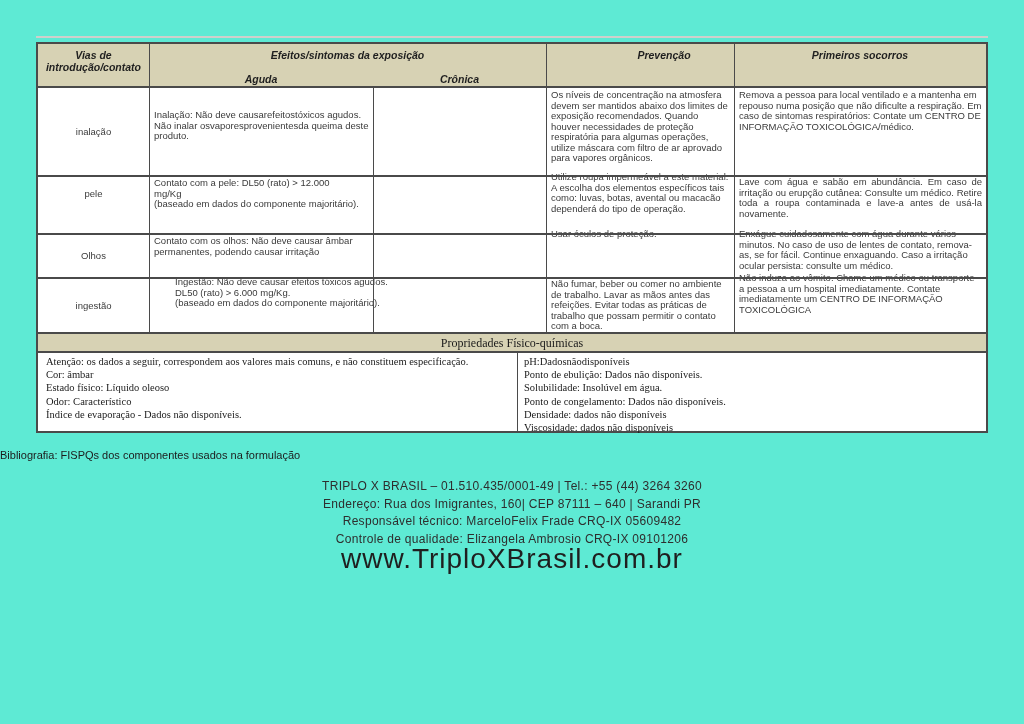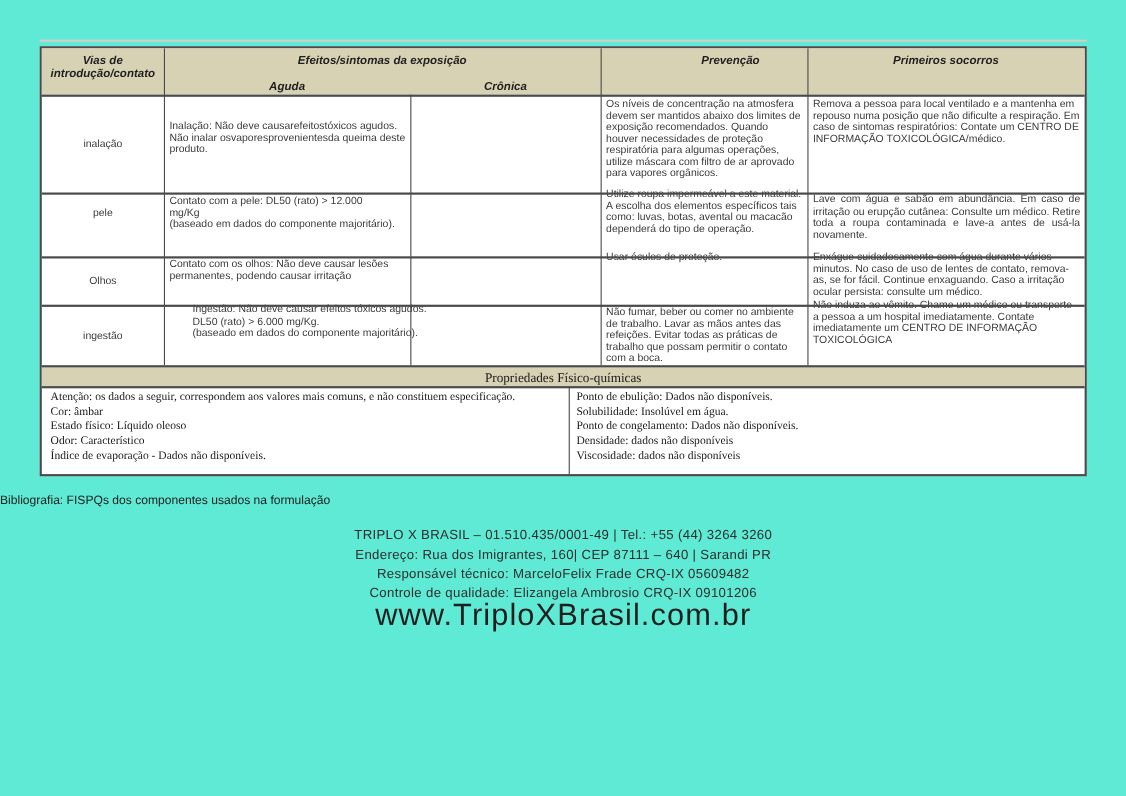--- a/index.html
+++ b/index.html
@@ -49,21 +49,21 @@
 
     <div class="rowlabel" style="top:82px;">inalação</div>
     <div class="rowlabel" style="top:144px;">pele</div>
     <div class="rowlabel" style="top:206px;">Olhos</div>
     <div class="rowlabel" style="top:256px;">ingestão</div>
 
     <div class="cell" style="left:116px;top:46px;width:216px;margin-top:20px;">Inalação: Não deve causarefeitostóxicos agudos. Não inalar osvaporesprovenientesda queima deste produto.</div>
     <div class="cell" style="left:116px;top:134px;width:216px;">Contato com a pele: DL50 (rato) &gt; 12.000
 mg/Kg
 (baseado em dados do componente majoritário).</div>
-    <div class="cell" style="left:116px;top:192px;width:216px;">Contato com os olhos: Não deve causar lesões permanentes, podendo causar irritação</div>
+    <div class="cell" style="left:116px;top:192px;width:216px;">Contato com os olhos: Não deve causar âmbar permanentes, podendo causar irritação</div>
     <div class="cell" style="left:116px;top:233px;width:216px;margin-left:21px;">Ingestão: Não deve causar efeitos tóxicos agudos.
 DL50 (rato) &gt; 6.000 mg/Kg.
 (baseado em dados do componente majoritário).</div>
 
     <div class="cell" style="left:340px;top:46px;width:164px;"></div>
     <div class="cell" style="left:340px;top:134px;width:164px;"></div>
     <div class="cell" style="left:340px;top:192px;width:164px;"></div>
     <div class="cell" style="left:340px;top:236px;width:164px;"></div>
 
     <div class="cell" style="left:513px;top:46px;width:178px;">Os níveis de concentração na atmosfera devem ser mantidos abaixo dos limites de exposição recomendados. Quando houver necessidades de proteção respiratória para algumas operações, utilize máscara com filtro de ar aprovado para vapores orgânicos.</div>
@@ -79,20 +79,21 @@
 
     <div class="props-title">Propriedades Físico-químicas</div>
     <div class="props-col" style="left:8px;width:466px;">
       <div class="props-line">Atenção: os dados a seguir, correspondem aos valores mais comuns, e não constituem especificação.</div>
       <div class="props-line">Cor: âmbar</div>
       <div class="props-line">Estado físico: Líquido oleoso</div>
       <div class="props-line">Odor: Característico</div>
       <div class="props-line">Índice de evaporação - Dados não disponíveis.</div>
     </div>
     <div class="props-col" style="left:486px;width:455px;">
+      <div class="props-line">pH:Dadosnãodisponíveis</div>
       <div class="props-line">Ponto de ebulição: Dados não disponíveis.</div>
       <div class="props-line">Solubilidade: Insolúvel em água.</div>
       <div class="props-line">Ponto de congelamento: Dados não disponíveis.</div>
       <div class="props-line">Densidade: dados não disponíveis</div>
       <div class="props-line">Viscosidade: dados não disponíveis</div>
     </div>
 
     <div class="hline" style="top:42px;"></div>
     <div class="hline" style="top:131px;height:1.5px;"></div>
     <div class="hline" style="top:189px;height:1.5px;"></div>

